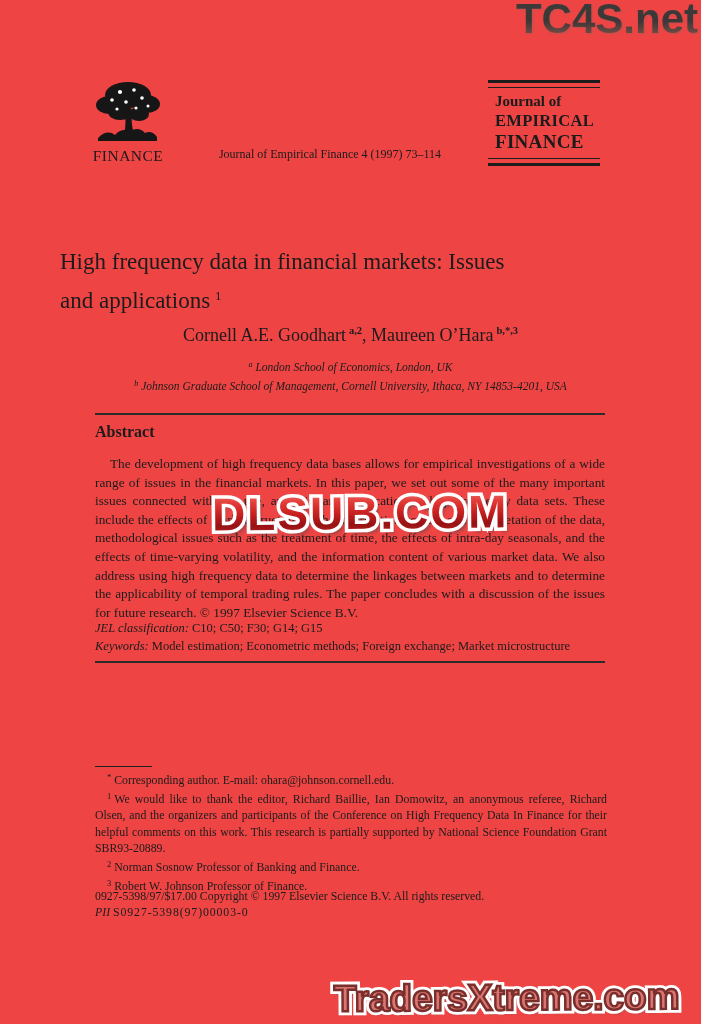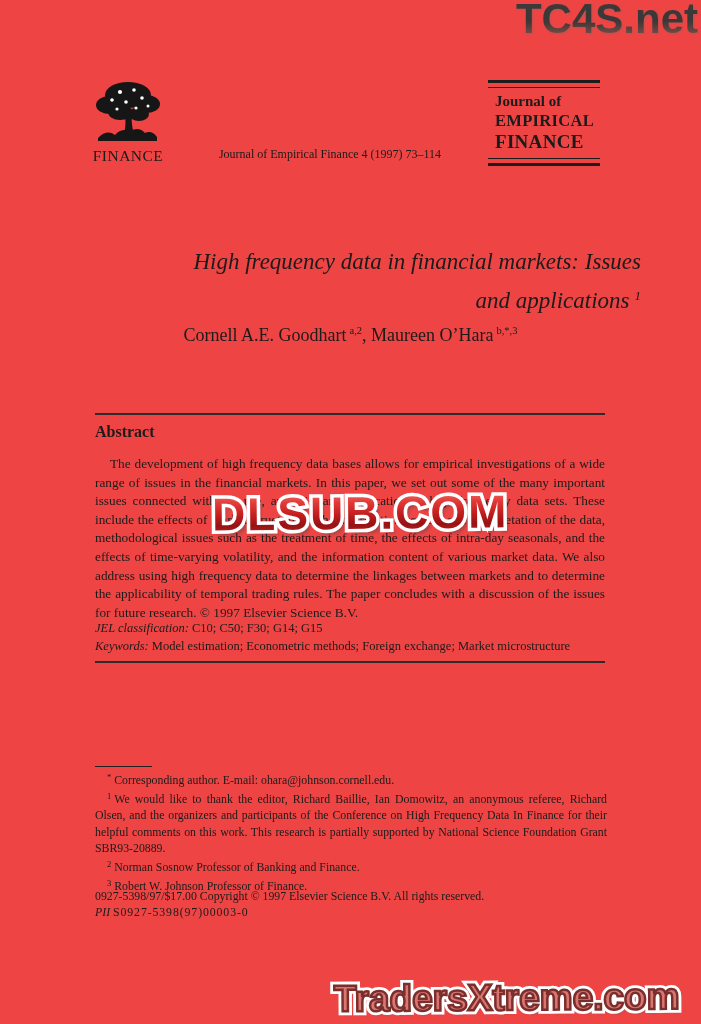--- a/index.html
+++ b/index.html
@@ -57,25 +57,25 @@
   }
   .journal-box { position:absolute; left:488px; top:80px; width:112px; }
   .jb-rule-top { height:4px; border-top:3px solid #1c1c1c; border-bottom:1px solid #1c1c1c; }
   .jb-rule-bottom { height:4px; border-top:1px solid #1c1c1c; border-bottom:3px solid #1c1c1c; margin-top:5px; }
   .jb-text { padding:5px 0 0 7px; }
   .jb-l1 { font-size:15px;font-weight:bold; }
   .jb-l2 { font-size:16.5px; font-weight:bold; letter-spacing:.3px; margin-top:1px; }
   .jb-l3 { font-size:19px; font-weight:bold; letter-spacing:.3px; }
 
   
-  .title-block { position:absolute; left:40px; width:601px; top:245px; text-align:right;font-style:italic; }
+  .title-block { position:absolute; left:60px; width:601px; top:245px; text-align:left; }
   .title-line { font-size:23px; line-height:34px; font-weight:normal; }
   .title-sup { font-size:13px; vertical-align:8px; margin-left:5px; }
   .authors { position:absolute; left:50px; width:601px; top:325px; text-align:center; font-size:18px; }
-  .auth-sup { font-size:10.5px; vertical-align:7px; margin-left:3px; }
+  .auth-sup { font-size:10.5px; vertical-align:7px; margin-left:3px;font-weight:bold; }
   .affils { position:absolute; left:50px; width:601px; top:357px; text-align:center;
             font-style:italic; font-size:11.5px; line-height:15.5px; }
   .aff-sup { font-size:8px; vertical-align:4px; margin-right:3px; font-style:italic; }
 
   
   .rule { position:absolute; left:95px; width:510px; border-top:2px solid #2c2c2c; }
   .rule-abstract-top { top:413px; }
   .rule-abstract-bottom { top:661px; }
   .abstract-heading { position:absolute; left:95px; top:423px; font-size:16px; font-weight:bold; }
   .abstract-body {
@@ -142,20 +142,24 @@
 
   <div class="title-block">
     <div class="title-line">High frequency data in financial markets: Issues</div>
     <div class="title-line"><span>and applications</span><sup class="title-sup">1</sup></div>
   </div>
 
   <div class="authors">
     <span>Cornell A.E. Goodhart</span><sup class="auth-sup">a,2</sup><span>, </span><span>Maureen O’Hara</span><sup class="auth-sup">b,*,3</sup>
   </div>
 
+  <div class="affils">
+    <div><sup class="aff-sup">a</sup><span>London School of Economics, London, UK</span></div>
+    <div><sup class="aff-sup">b</sup><span>Johnson Graduate School of Management, Cornell University, Ithaca, NY 14853-4201, USA</span></div>
+  </div>
 
   <div class="rule rule-abstract-top"></div>
   <div class="abstract-heading">Abstract</div>
   <div class="abstract-body">The development of high frequency data bases allows for empirical investigations of a wide range of issues in the financial markets. In this paper, we set out some of the many important issues connected with the use, analysis, and application of high-frequency data sets. These include the effects of market structure on the information content and interpretation of the data, methodological issues such as the treatment of time, the effects of intra-day seasonals, and the effects of time-varying volatility, and the information content of various market data. We also address using high frequency data to determine the linkages between markets and to determine the applicability of temporal trading rules. The paper concludes with a discussion of the issues for future research. © 1997 Elsevier Science B.V.</div>
 
   <div class="jel-block">
     <div><span class="it">JEL classification:</span><span> C10; C50; F30; G14; G15</span></div>
     <div><span class="it">Keywords:</span><span> Model estimation; Econometric methods; Foreign exchange; Market microstructure</span></div>
   </div>
   <div class="rule rule-abstract-bottom"></div>

